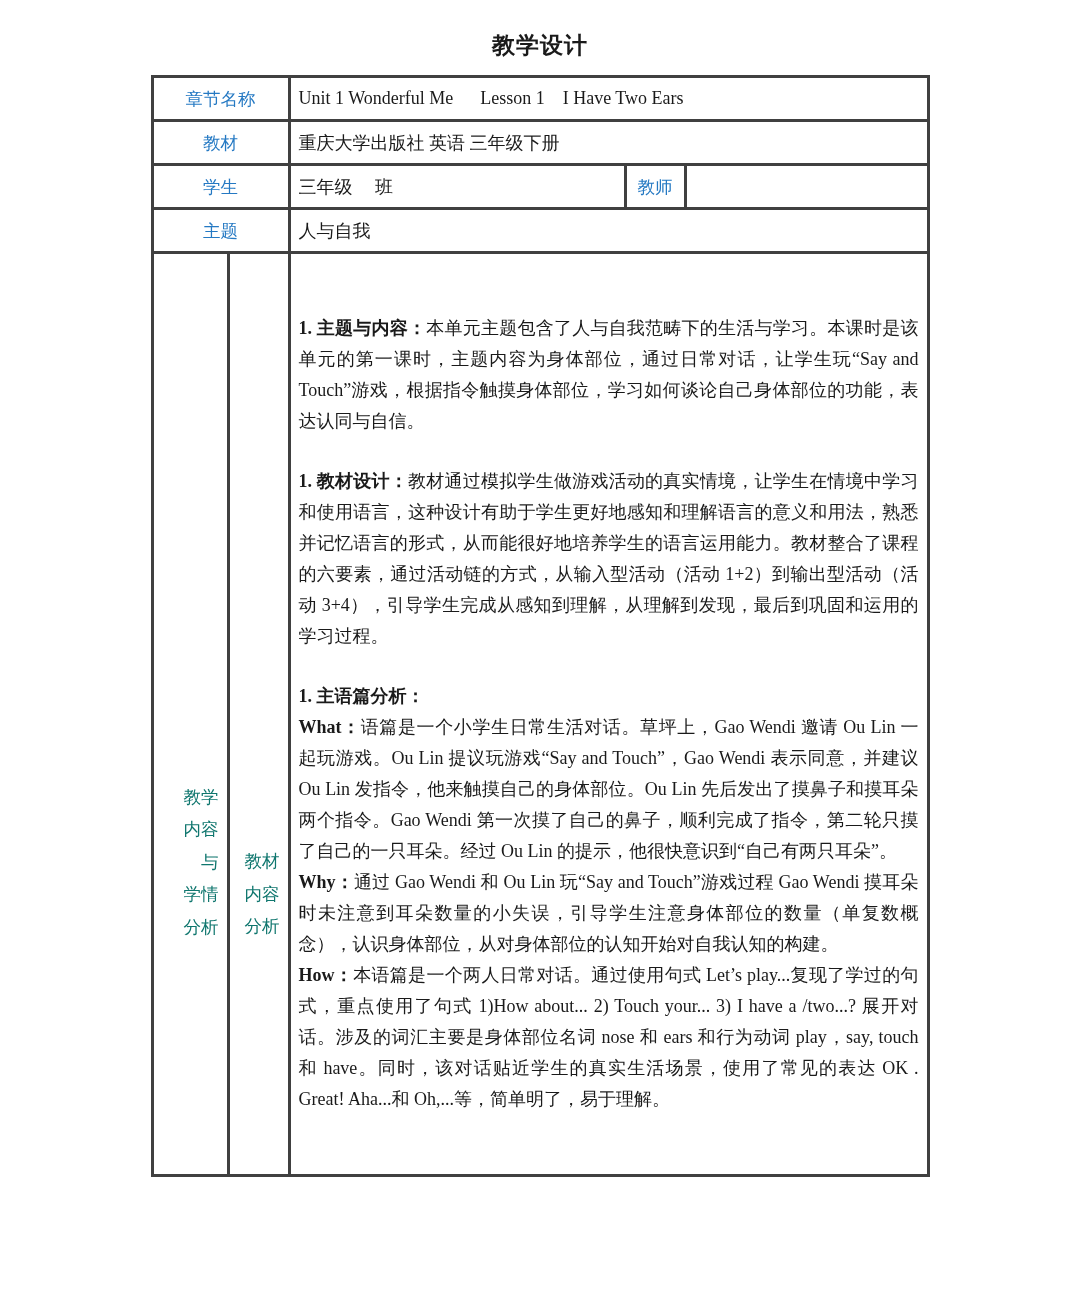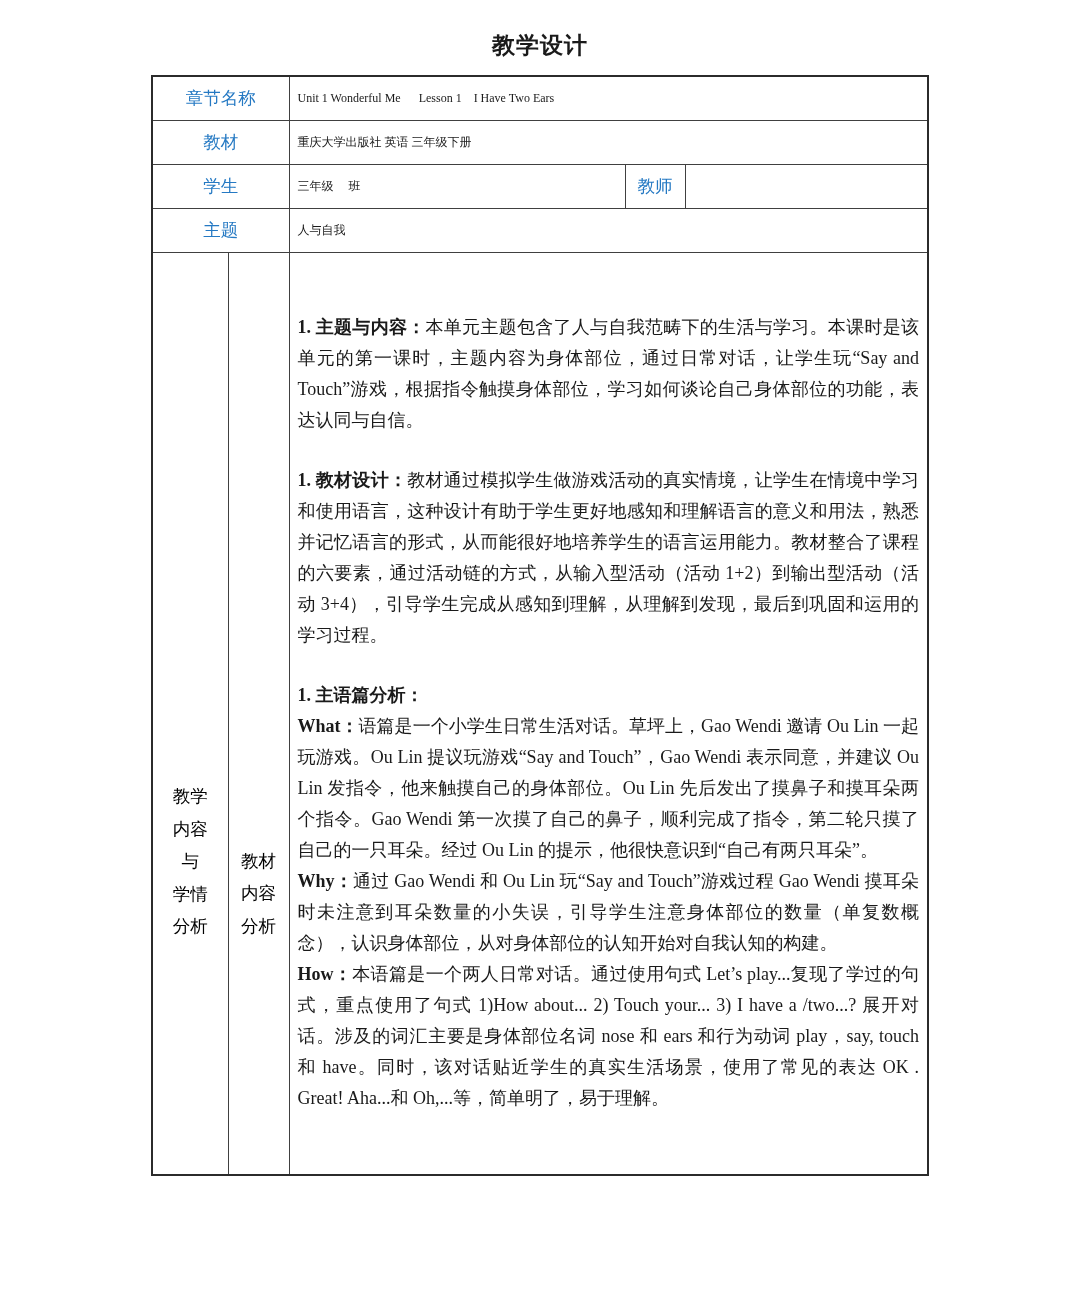--- a/index.html
+++ b/index.html
@@ -23,41 +23,41 @@
     letter-spacing: 1px;
   }
   table.lesson-table {
     width: 776px;
     margin: 0 auto;
     border-collapse: collapse;
     table-layout: fixed;
     border: 2px solid #2b2b2b;
   }
   table.lesson-table td {
-    border: 1px solid #404040;
+    border: 3px solid #404040;
     padding: 8px;
     vertical-align: middle;
   }
   td.label-cell {
     text-align: center;
     color: #2579C3;
     font-size: 17.5px;
     height: 44px;
   }
   td.value-cell {
-    font-size: 12px;
+    font-size: 18px;
     padding: 4px 10px 4px 12px;
     white-space: pre-wrap;
   }
   .bold { font-weight: bold; }
   td.tall-cell { height: 923px; vertical-align: top; }
   td.vert-header {
-    text-align: center;
+    text-align: right;
     vertical-align: top;
-    color: #000000;
+    color: #0f766e;
     font-size: 17.5px;
   }
   .vert-text {
     white-space: pre-line;
     line-height: 32.5px;
   }
   .vert-main { margin-top: 296px; }
   .vert-sub  { margin-top: 360px; }
   td.content-cell {
     vertical-align: top;

